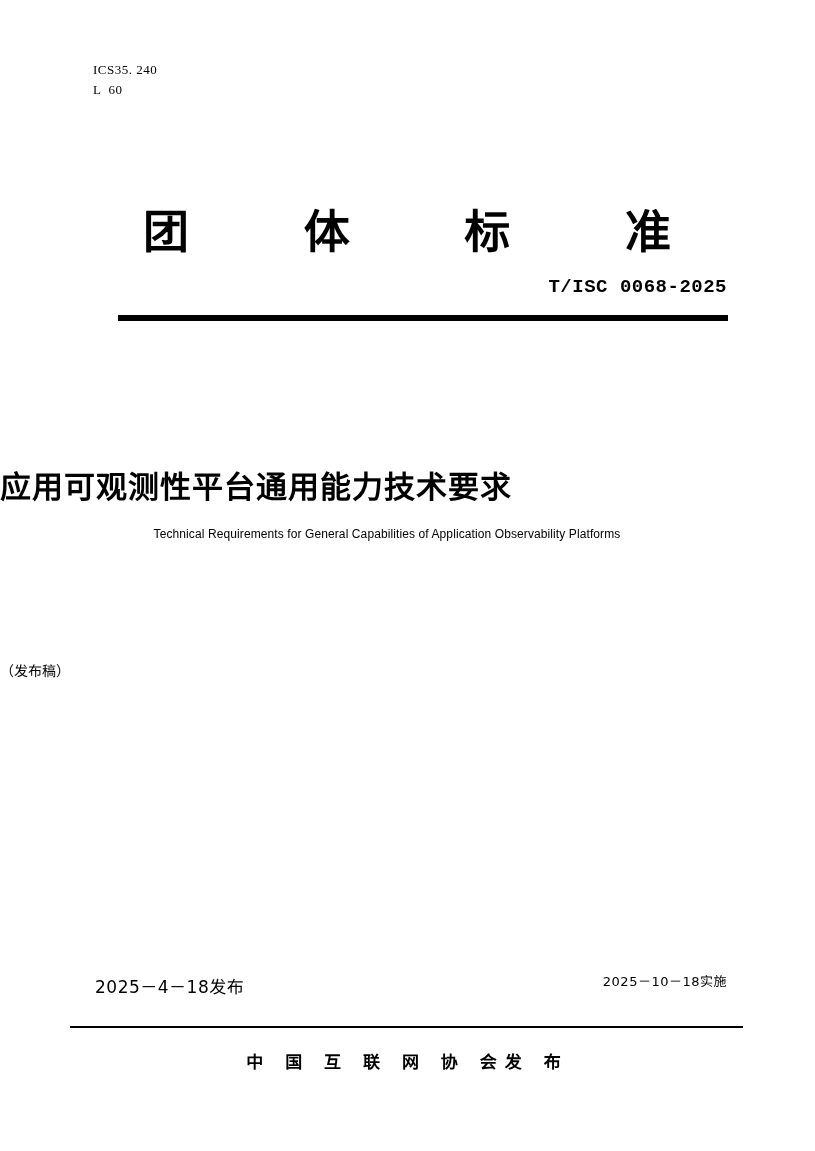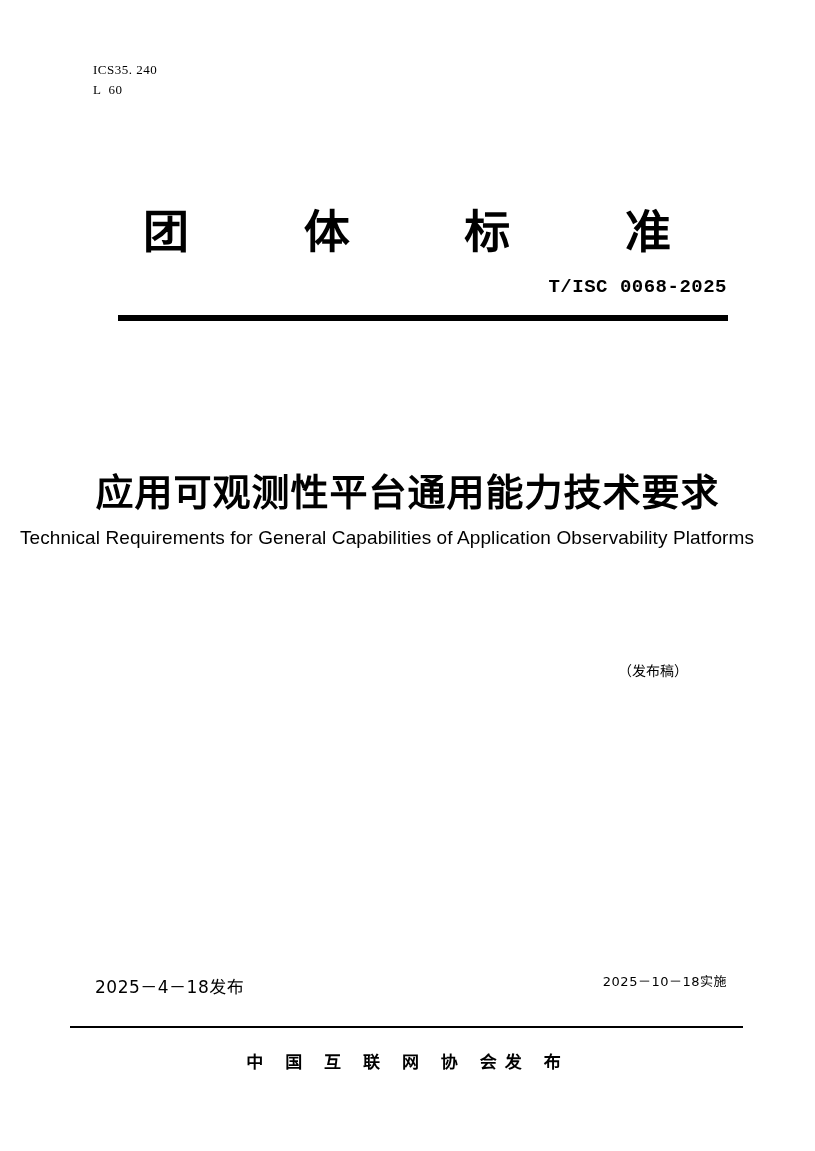--- a/index.html
+++ b/index.html
@@ -76,46 +76,46 @@
     height: 6px;
     background: #000000;
   }
 
   
   .doc-title-cn {
     position: absolute;
     left: 0;
     top: 462px;
     width: 815px;
-    text-align: center;
-    font-family: "DejaVu Sans", sans-serif;
-    font-weight: bold;
-    font-size: 38px;
+    text-align: left;
+    font-family: "DejaVu Sans", sans-serif;
+    font-weight: bold;
+    font-size: 31px;
     letter-spacing: 1px;
   }
 
   
   .doc-title-en {
     position: absolute;
     left: 0;
     top: 527px;
     width: 774px;
     text-align: center;
     font-family: "Liberation Sans", sans-serif;
-    font-size: 19px;
+    font-size: 12px;
     letter-spacing: 0.1px;
   }
 
   
   .draft-mark {
     position: absolute;
     left: 0;
     top: 660px;
     width: 688px;
-    text-align: right;
+    text-align: left;
     font-family: "DejaVu Sans", sans-serif;
     font-size: 14px;
   }
 
   
   .date-release {
     position: absolute;
     left: 95px;
     top: 973px;
     font-family: "DejaVu Sans", sans-serif;

